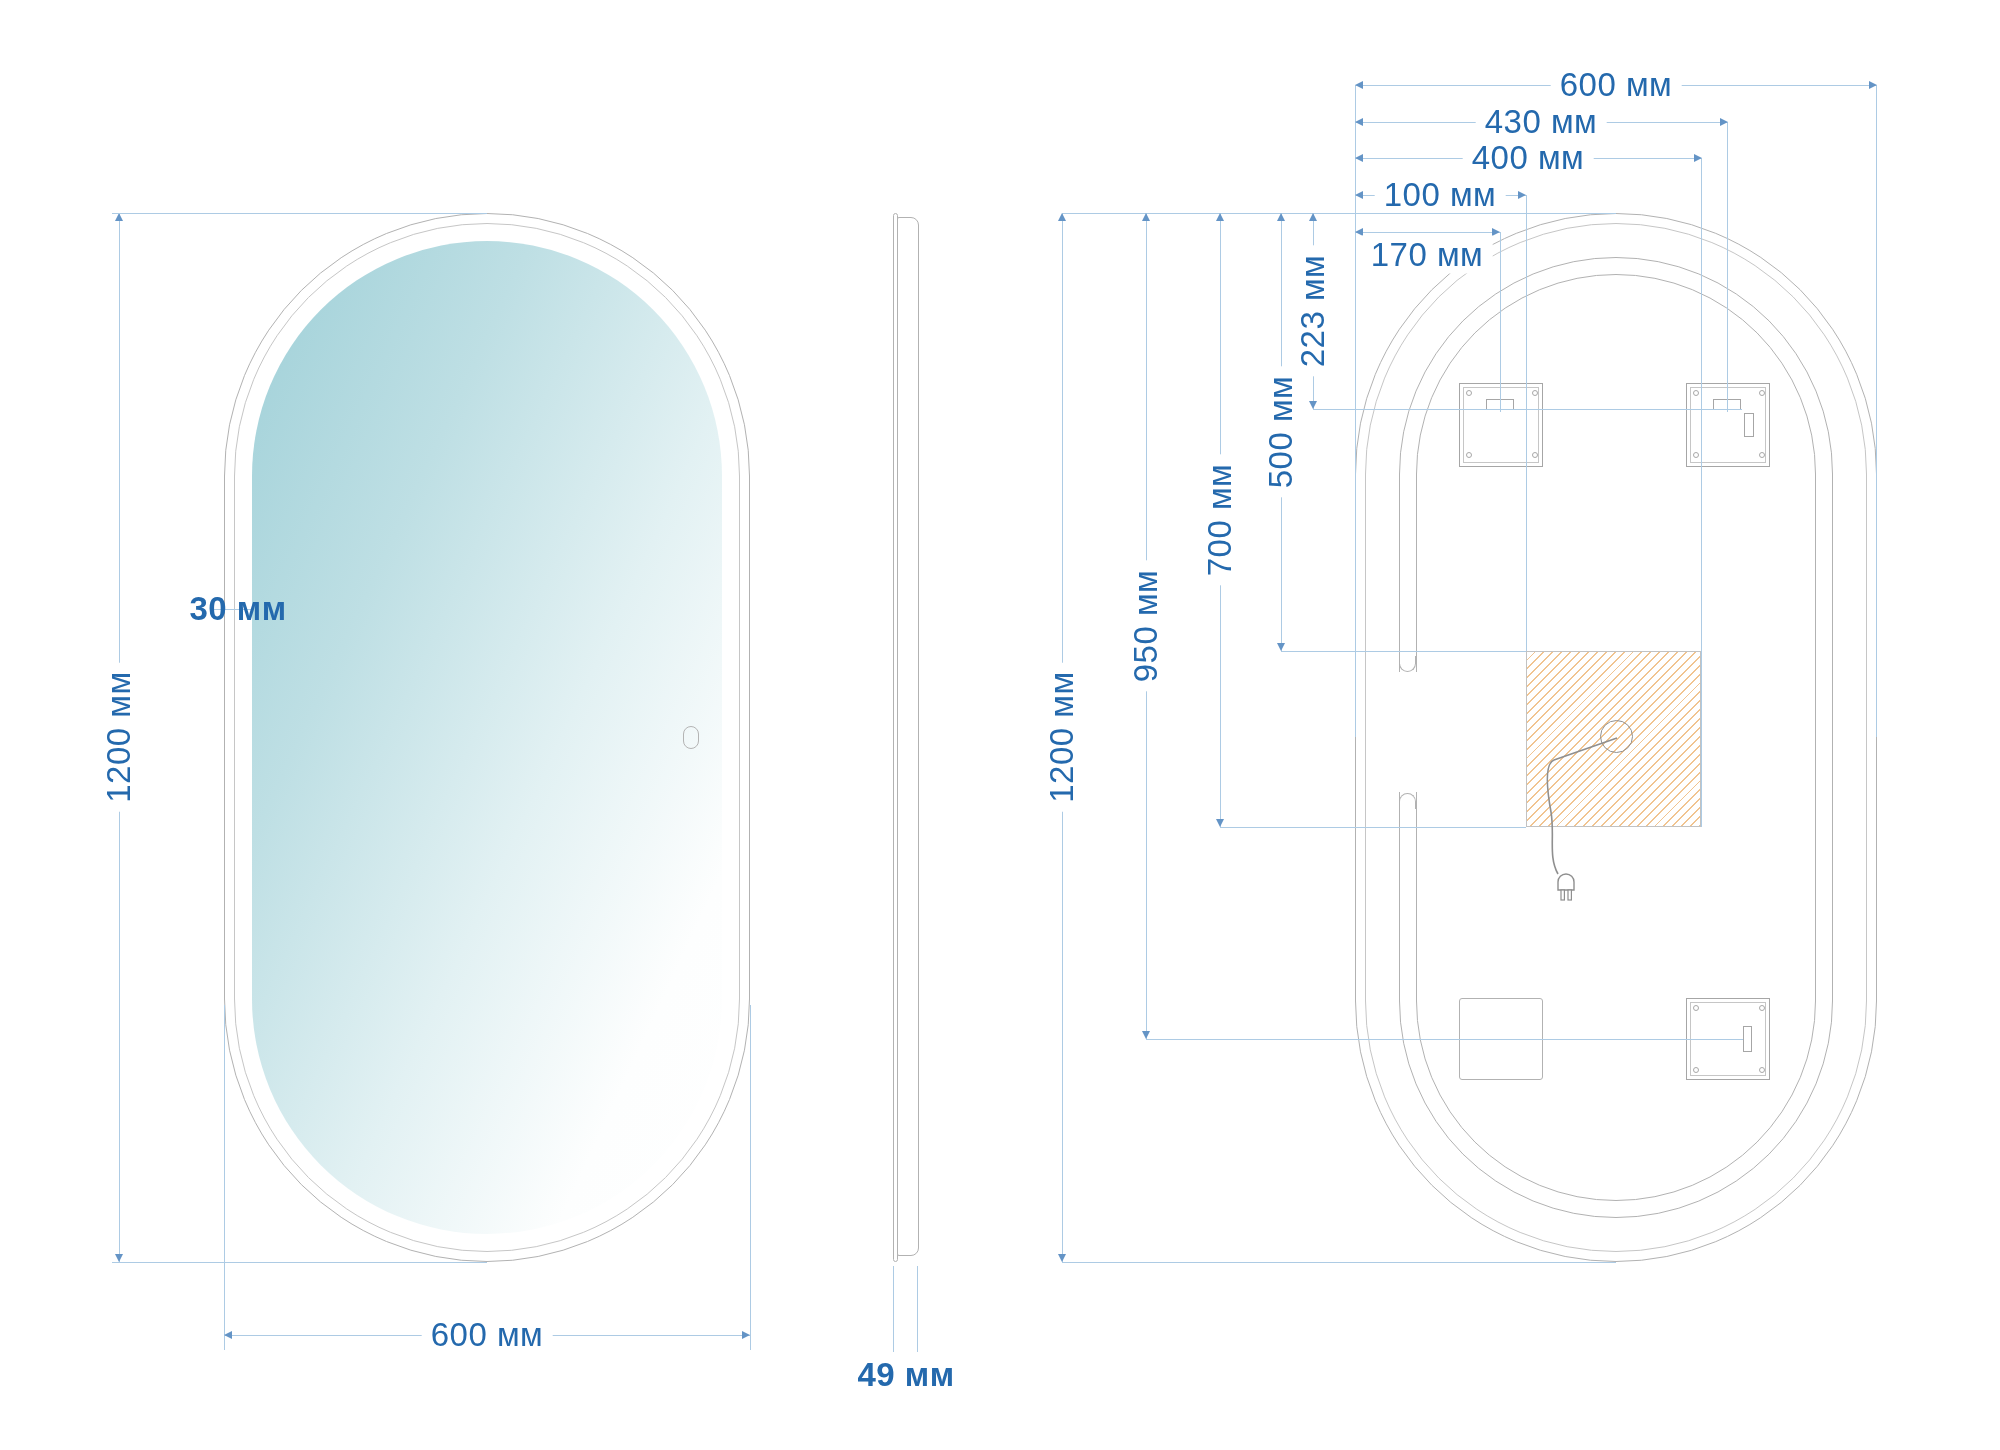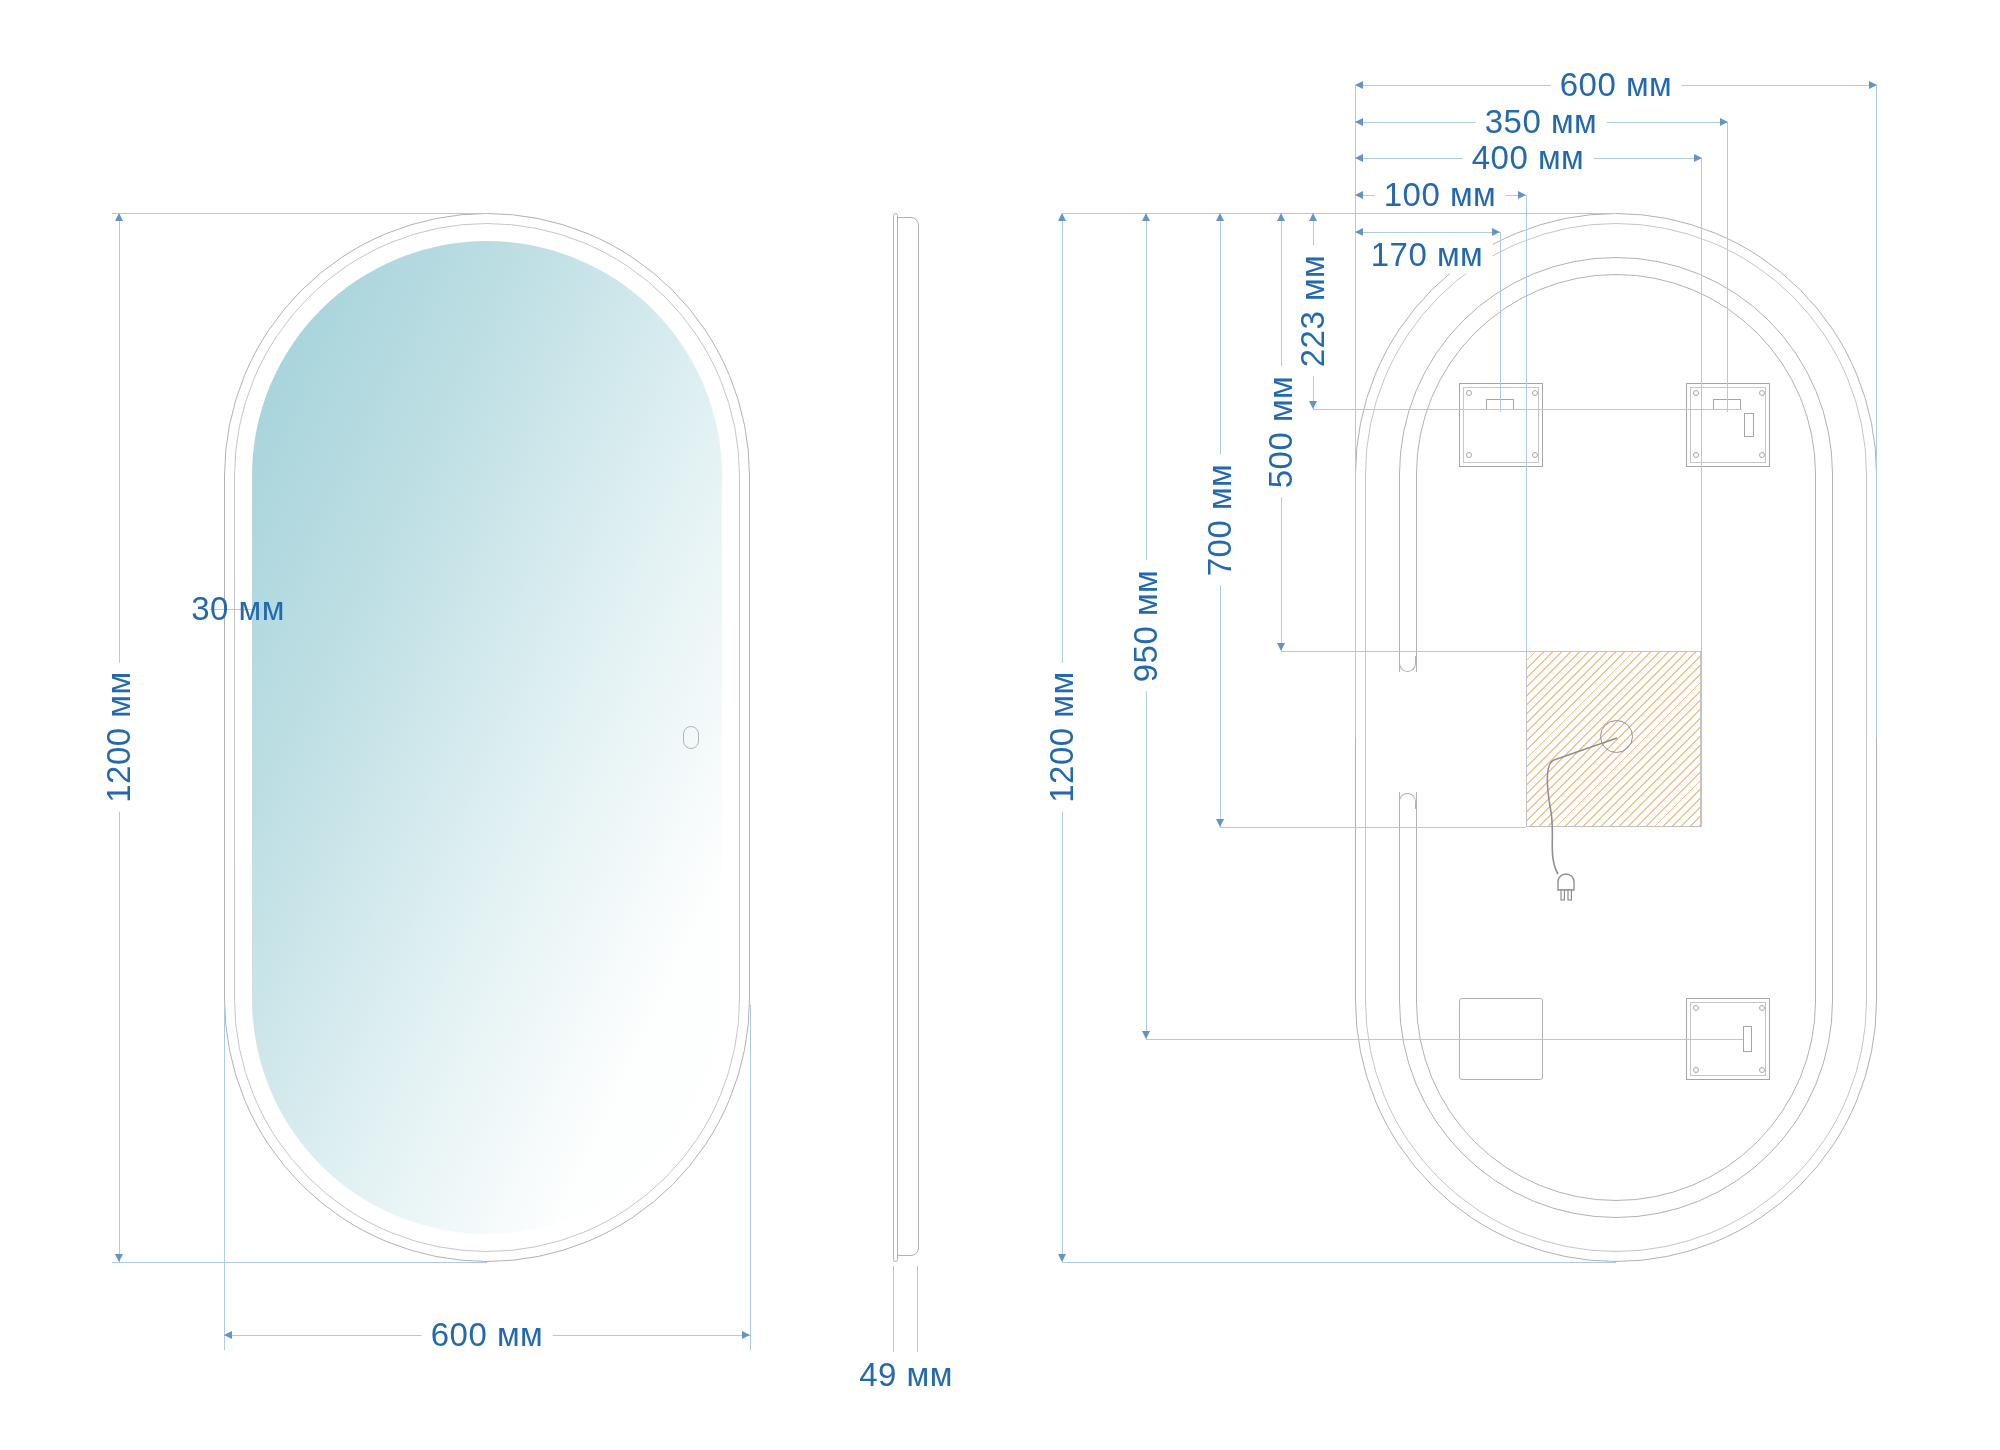--- a/index.html
+++ b/index.html
@@ -20,21 +20,21 @@
   .arr-d{border-width:8px 4px 0 4px;border-top-color:#6494c6;transform:translate(-4px,-8px);}
   .arr-l{border-width:4px 8px 4px 0;border-right-color:#6494c6;transform:translate(0,-4px);}
   .arr-r{border-width:4px 0 4px 8px;border-left-color:#6494c6;transform:translate(-8px,-4px);}
   
   .lbl{
     position:absolute;font-size:33px;color:#2469ad;background:#ffffff;
     padding:0 9px;white-space:nowrap;line-height:1.15;
     transform:translate(-50%,-54%);letter-spacing:0.5px;
   }
   .lbl.v{transform:translate(-50%,-50%) rotate(-90deg);}
-  .lbl.plain{background:transparent;padding:0;}
+  .lbl.plain{background:transparent;padding:0;font-weight:bold;}
   
   .mirror{
     position:absolute;border-radius:999px;
     background:linear-gradient(115deg,#9fd0d8 0%,#bedfe4 30%,#e2f1f3 58%,#fdfefe 82%,#ffffff 100%);
   }
   
   .hatch{
     position:absolute;border:1px solid #c2c2c2;box-sizing:border-box;
     background:repeating-linear-gradient(135deg,rgba(255,255,255,0) 0px,rgba(255,255,255,0) 5px,#f1c490 5px,#f1c490 6.3px);
   }
@@ -137,21 +137,21 @@
     <div class="vl" style="left:1500px;top:232px;height:180px;"></div>
 
     <div class="hl" style="left:1355px;top:85px;width:522px;"></div>
     <div class="arr arr-l" style="left:1355px;top:85px;"></div>
     <div class="arr arr-r" style="left:1877px;top:85px;"></div>
     <div class="lbl" style="left:1616px;top:86px;">600 мм</div>
 
     <div class="hl" style="left:1355px;top:122px;width:373px;"></div>
     <div class="arr arr-l" style="left:1355px;top:122px;"></div>
     <div class="arr arr-r" style="left:1728px;top:122px;"></div>
-    <div class="lbl" style="left:1541px;top:123px;">350 мм</div>
+    <div class="lbl" style="left:1541px;top:123px;">430 мм</div>
 
     <div class="hl" style="left:1355px;top:158px;width:347px;"></div>
     <div class="arr arr-l" style="left:1355px;top:158px;"></div>
     <div class="arr arr-r" style="left:1702px;top:158px;"></div>
     <div class="lbl" style="left:1528px;top:159px;">400 мм</div>
 
     <div class="hl" style="left:1355px;top:195px;width:171px;"></div>
     <div class="arr arr-l" style="left:1355px;top:195px;"></div>
     <div class="arr arr-r" style="left:1526px;top:195px;"></div>
     <div class="lbl" style="left:1440px;top:196px;">100 мм</div>

